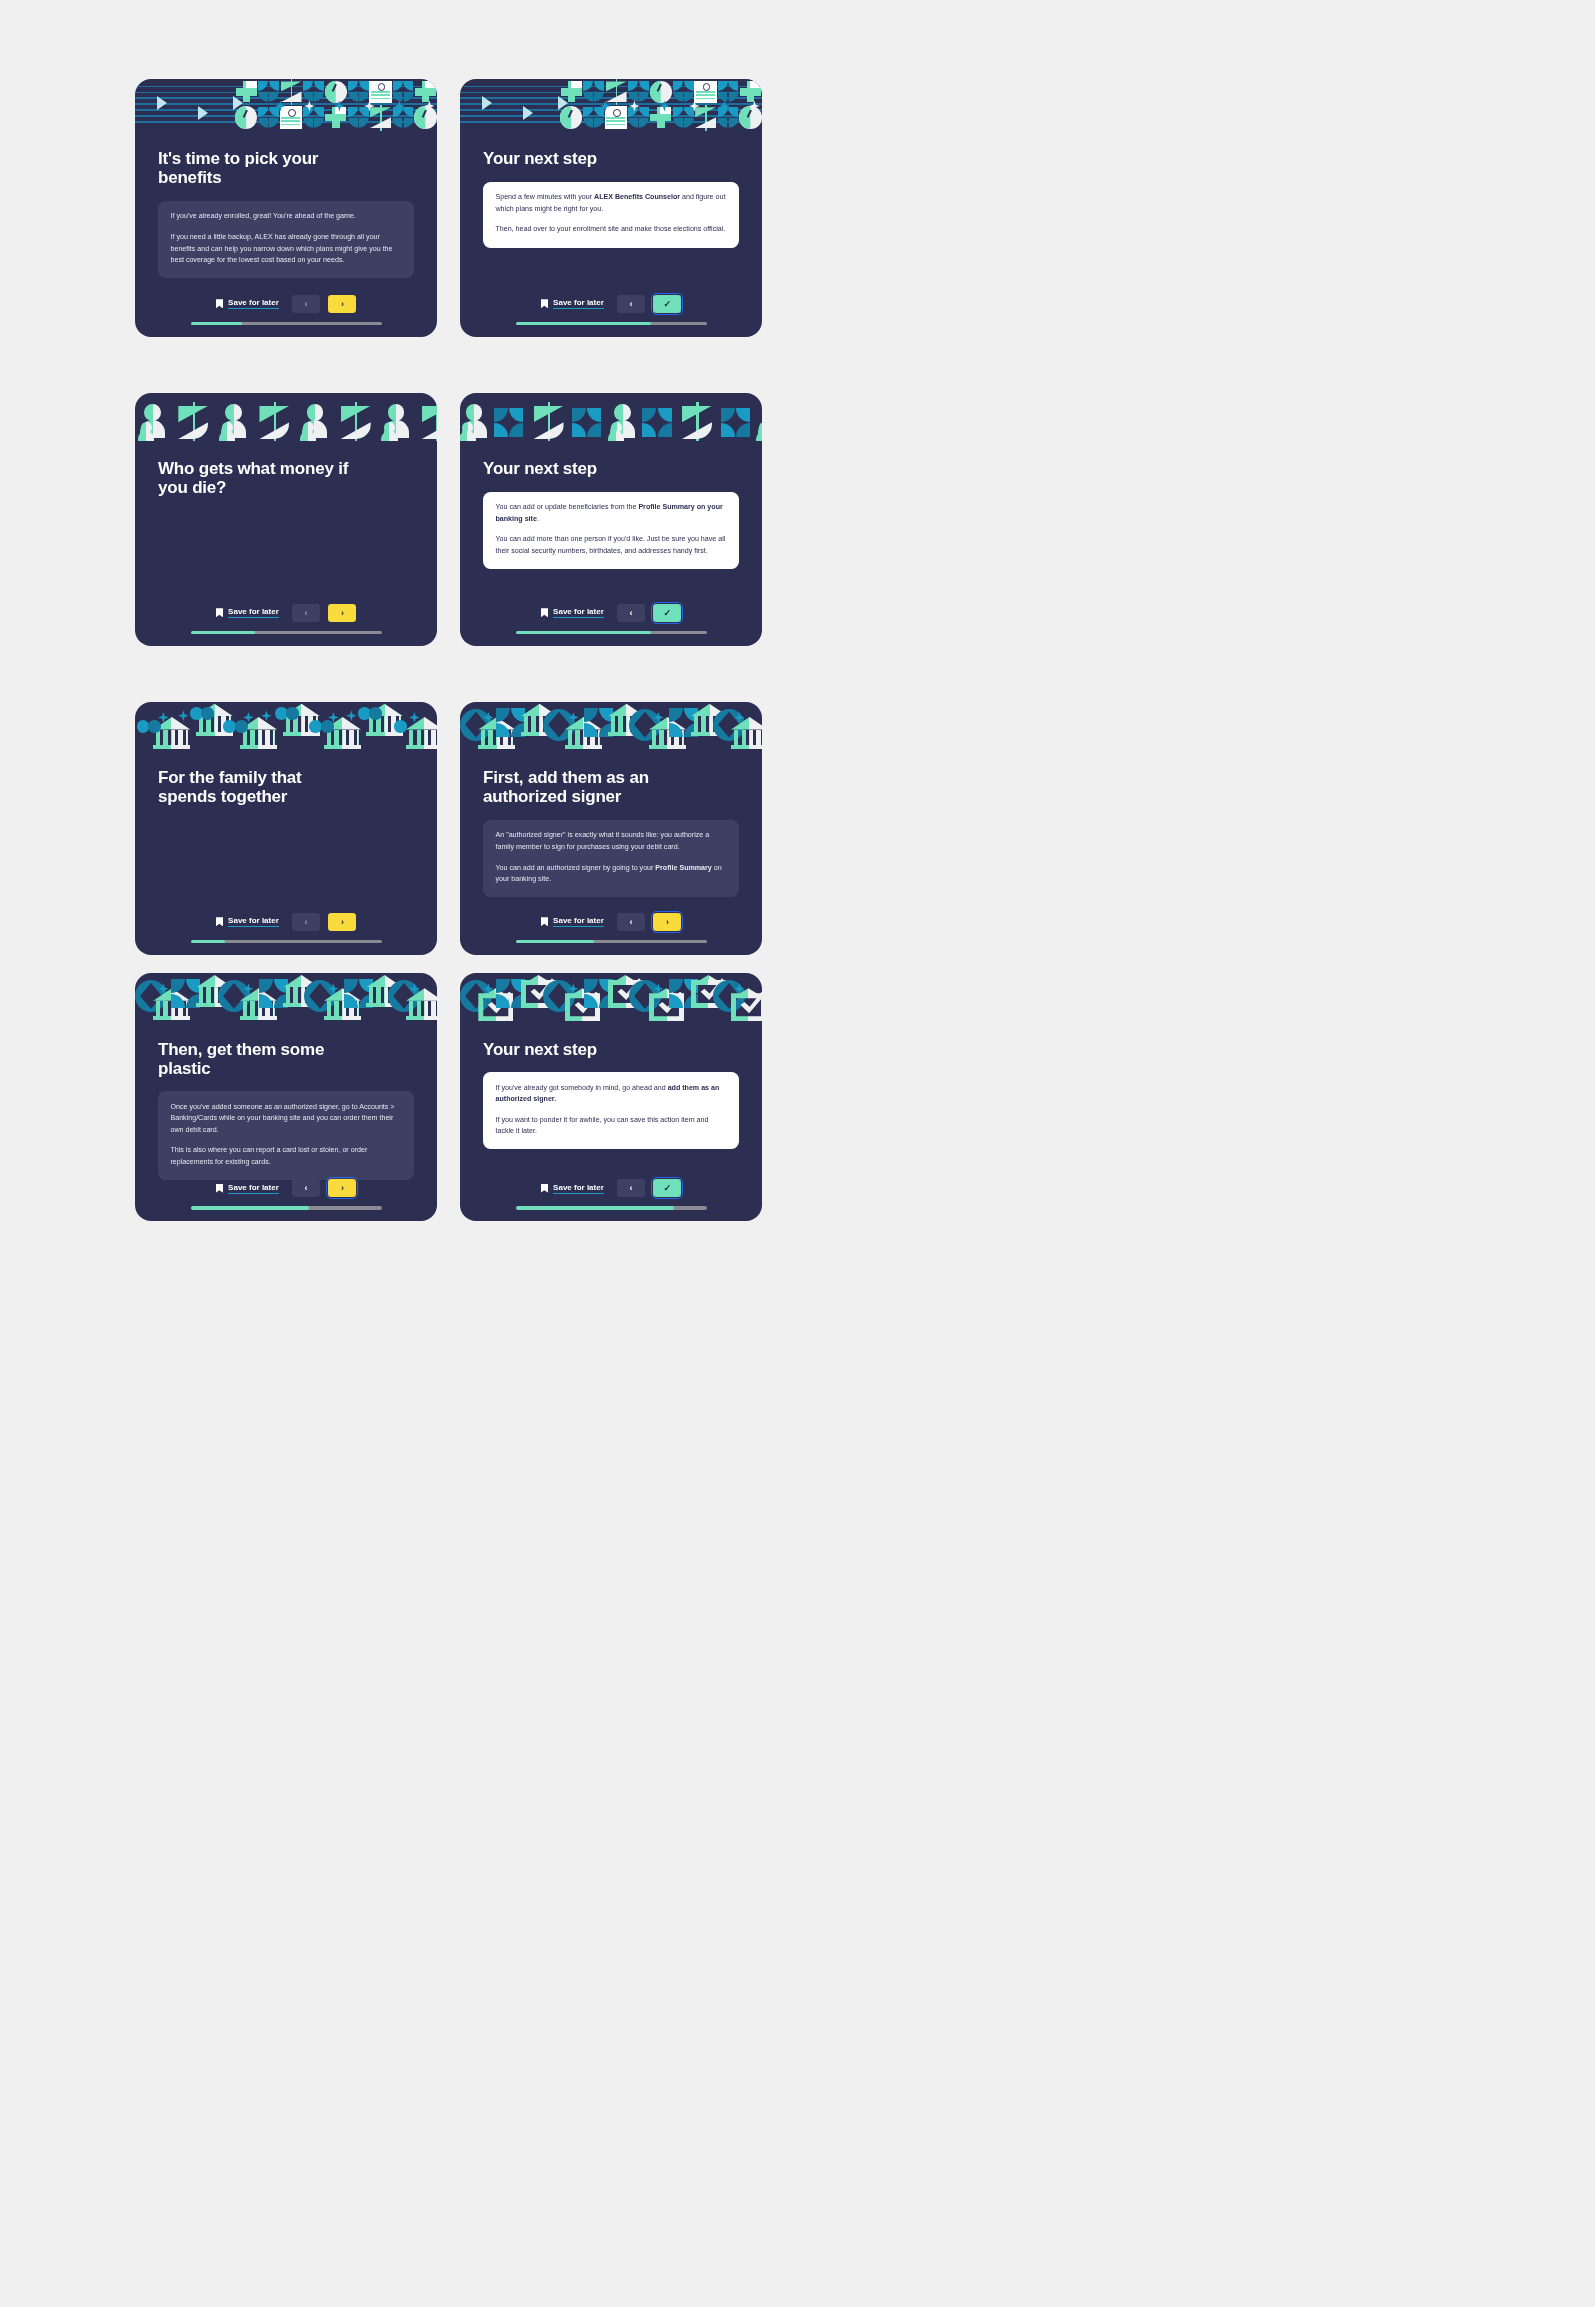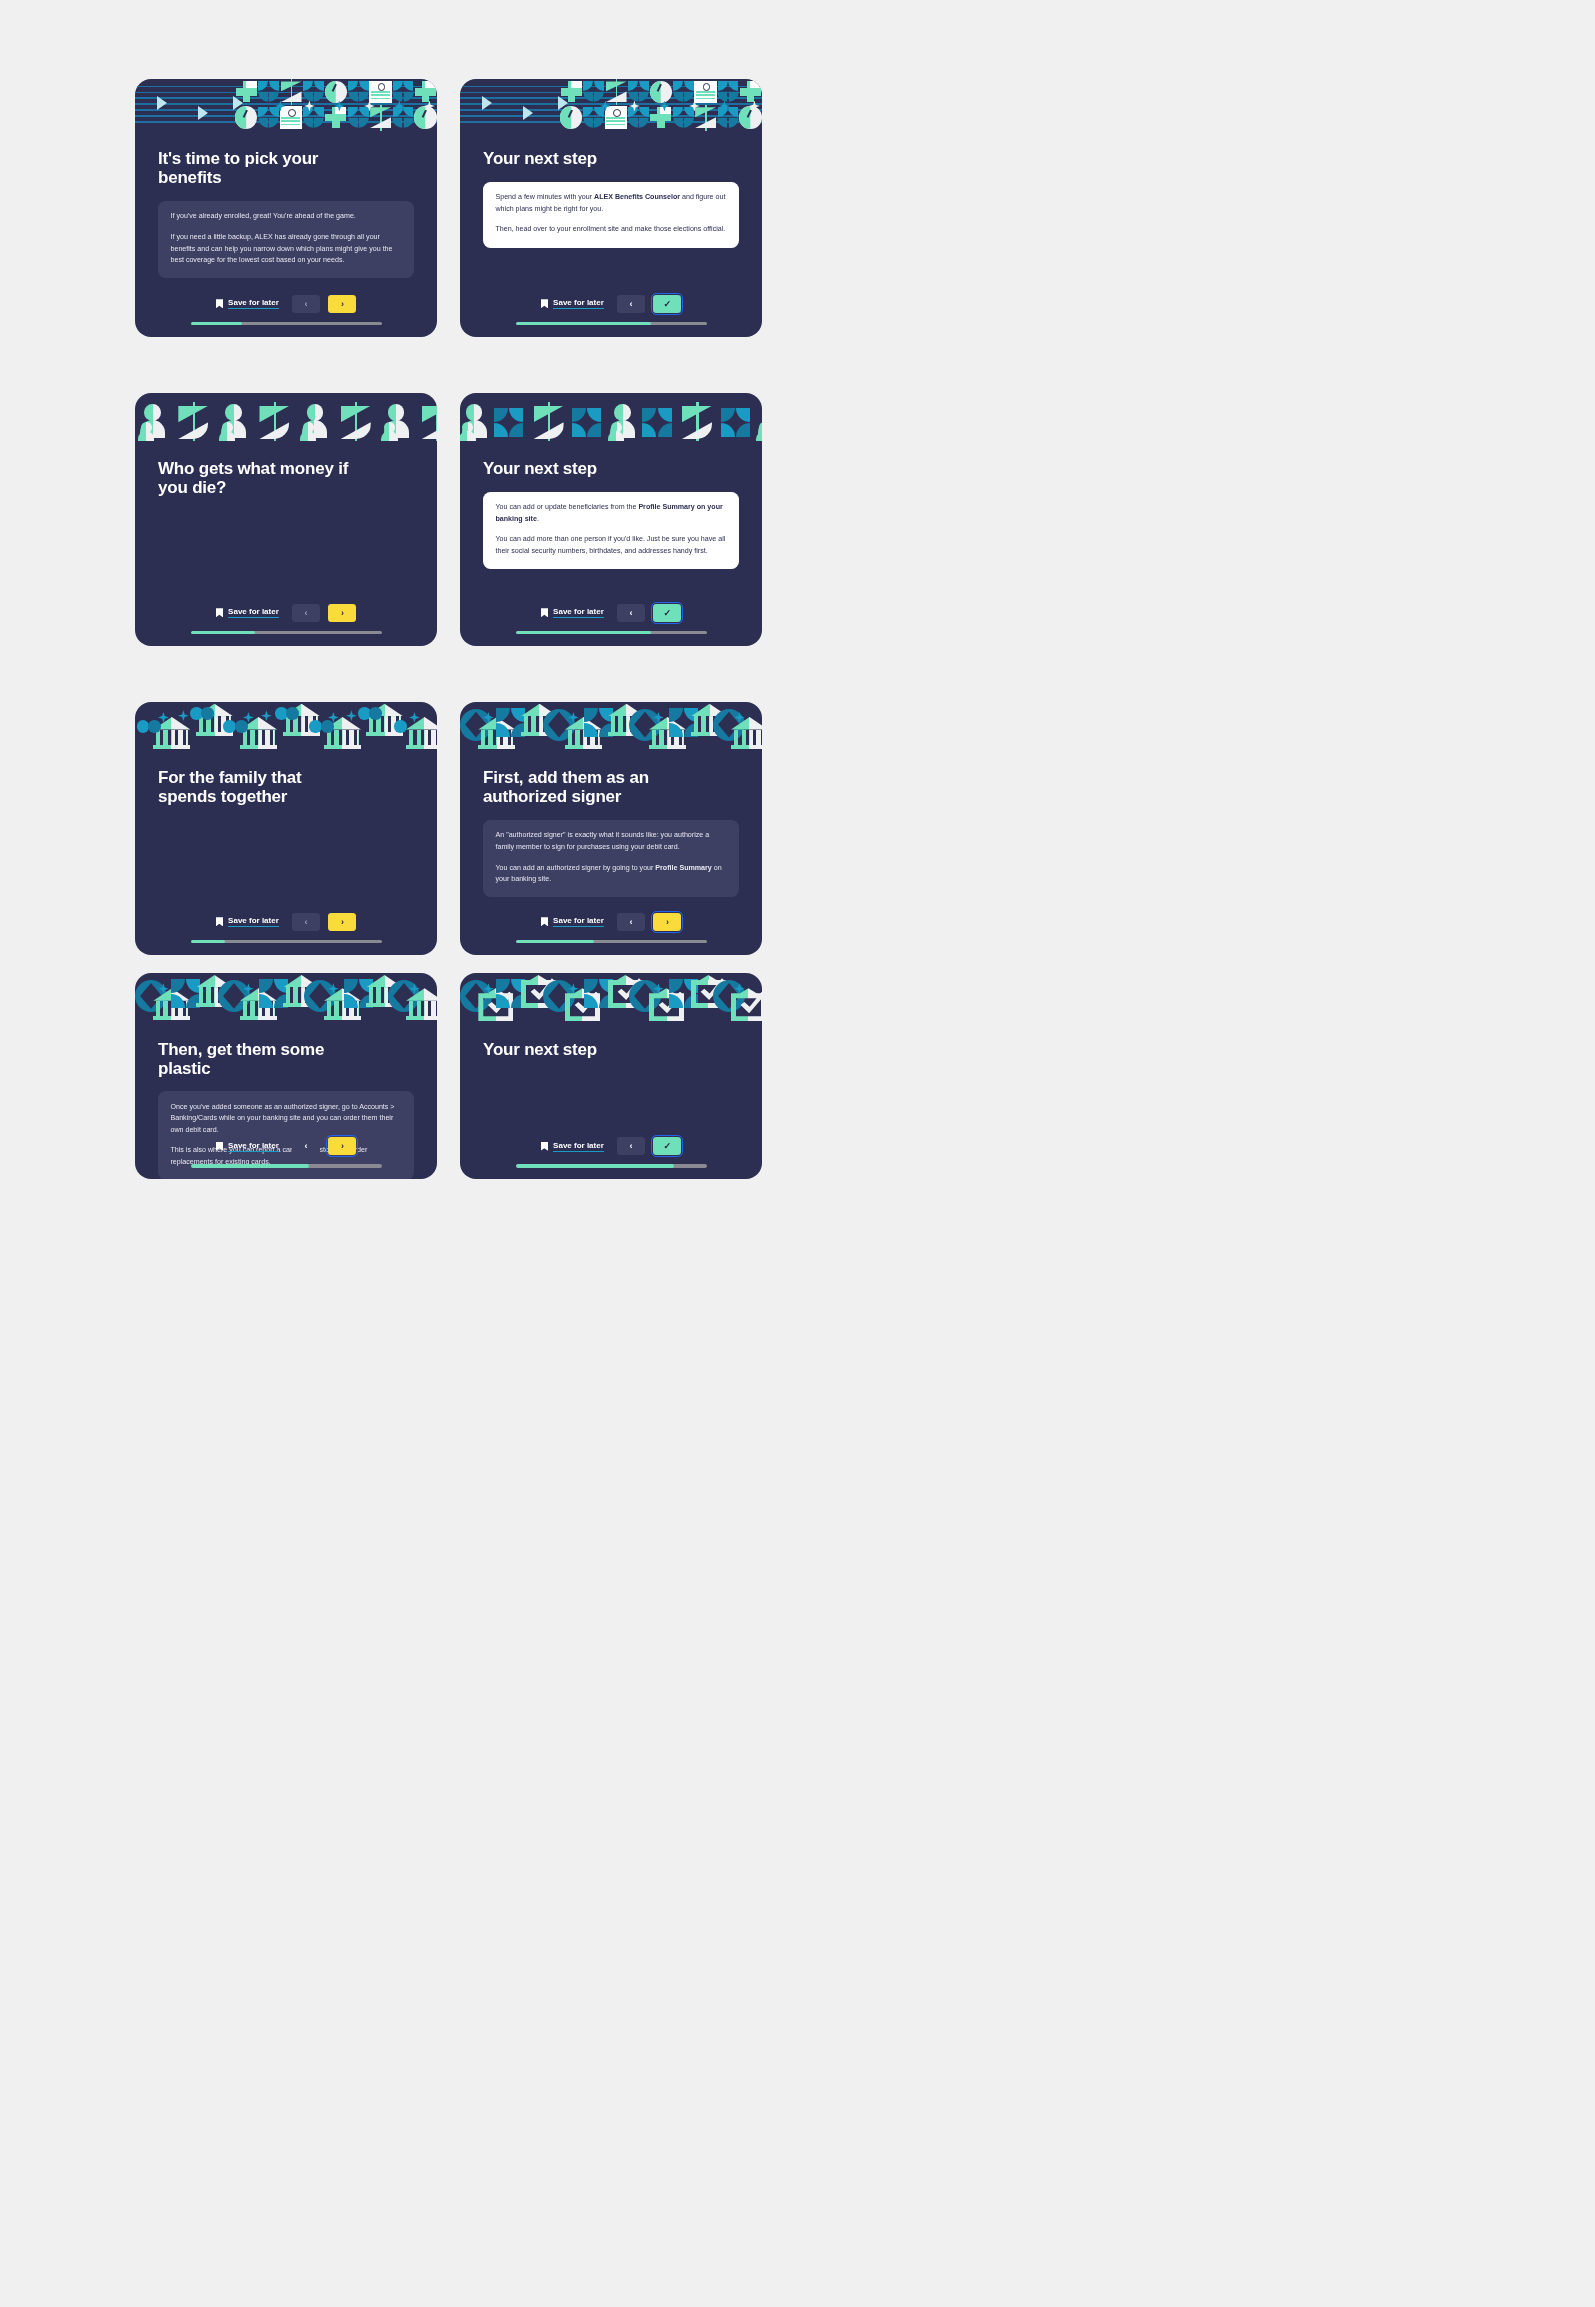--- a/index.html
+++ b/index.html
@@ -25,21 +25,21 @@
   .card {
     position: relative;
     background: #2c2e52;
     border-radius: 16px;
     overflow: hidden;
     color: #fff;
   }
   .card.h1 { height: 258px; }       
   .card.h2 { height: 253px; }
   .card.h3 { height: 253px; }
-  .card.h4 { height: 206px; }
+  .card.h4 { height: 248px; }
 
   
   .rowgap { height: 56px; grid-column: 1 / span 2; }
 
   
   .banner {
     position: relative;
     height: 52px;
     width: 100%;
     overflow: hidden;
@@ -913,20 +913,24 @@
               <span class="tick"></span>
             </div>
           <div class="spark" style="left:23px;top:10px"></div>
           <div class="spark" style="left:108px;top:10px"></div>
           <div class="spark" style="left:193px;top:10px"></div>
           <div class="spark" style="left:274px;top:10px"></div>
         </div>
       </div>
       <div class="content">
         <div class="title">Your next step</div>
+        <div class="body-box light">
+          <p>If you've already got somebody in mind, go ahead and <b>add them as an authorized signer.</b></p>
+          <p>If you want to ponder it for awhile, you can save this action item and tackle it later.</p>
+        </div>
       </div>
       <div class="footer">
         <div class="ctrls">
           <a class="save" href="#">
             <span class="bookmark"></span>
             <span class="lbl">Save for later</span>
           </a>
           <button class="btn prev active">‹</button>
           <button class="btn done ring">✓</button>
         </div>

